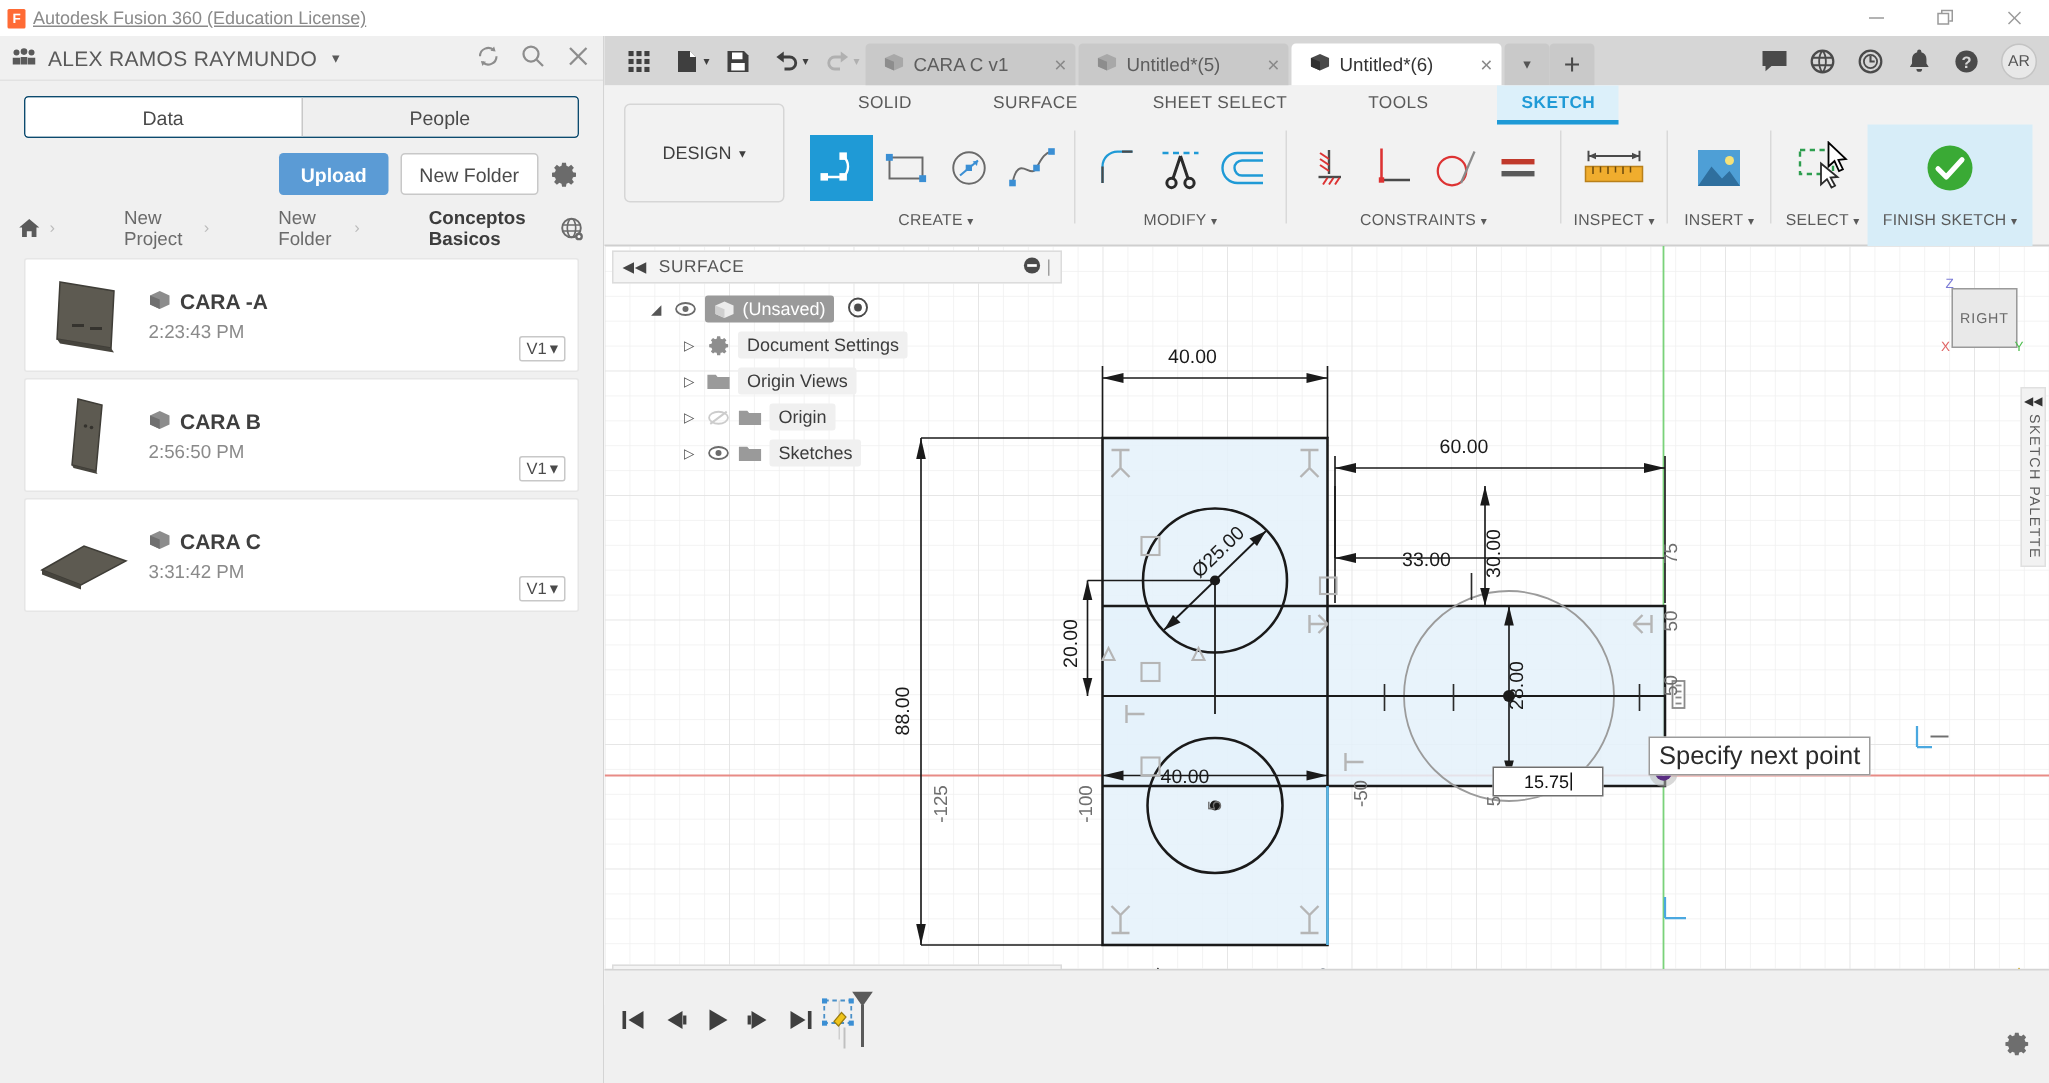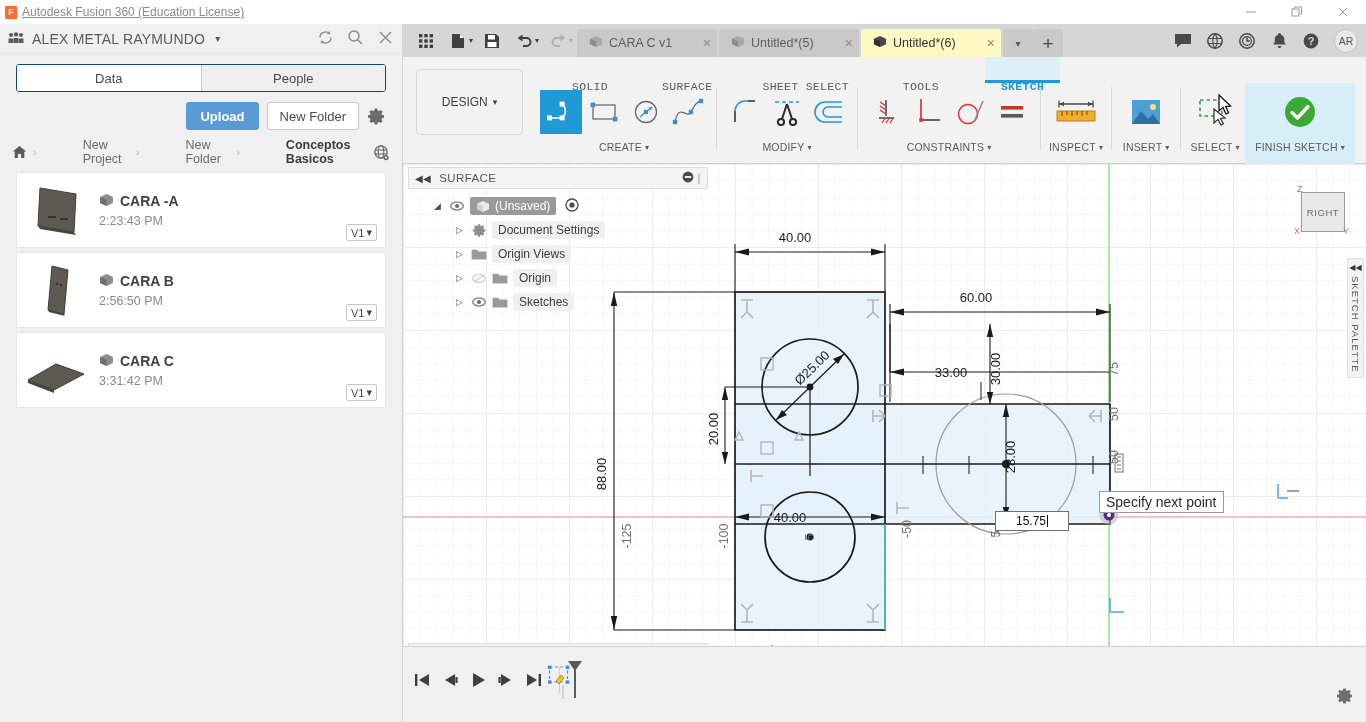--- a/index.html
+++ b/index.html
@@ -97,39 +97,39 @@
   .qat{ display:flex; align-items:center; height:33px; padding:0 2px 0 8px; gap:2px; }
   .qat-item{ width:30px; height:28px; display:flex; align-items:center; justify-content:center; color:#3f3f3f;}
   .qat-item.dis{ color:#b0b0b0; }
   .qat-caret{ font-size:8px; color:#3f3f3f; margin-left:-6px; margin-right:2px;}
   .qat-caret.dis{ color:#b0b0b0; }
   .doctab{
     height:28px; min-width:140px; display:flex; align-items:center; gap:6px;
     padding:0 6px 0 12px; background:#c9c9c9; color:#5d5d5d; font-size:12.5px;
     border-radius:3px 3px 0 0; margin-right:2px;
   }
-  .doctab.active{ background:#fef9c3; color:#333; }
+  .doctab.active{ background:#ffffff; color:#333; }
   .tab-x{ margin-left:auto; padding-left:8px; color:#8a8a8a; font-size:14px;}
   .tabstrip-right{ margin-left:auto; display:flex; align-items:center; height:33px; padding-right:8px; gap:2px;}
   .ts-btn{ width:30px; height:28px; display:flex; align-items:center; justify-content:center; color:#4a4a4a;}
   .ts-btn.gray{ background:#c9c9c9; border-radius:3px 3px 0 0; height:28px;}
   .avatar{
     width:24px; height:24px; border-radius:50%; background:#e8e8e8; border:1px solid #c4c4c4;
     display:flex; align-items:center; justify-content:center; font-size:10.5px; color:#555; margin-left:6px;
   }
 
   
   .ribbon{ position:absolute; left:0; top:33px; width:963px; height:107px; background:#f2f2f2; border-bottom:1px solid #cfcfcf;}
   .ws-btn{
     position:absolute; left:13px; top:12px; width:107px; height:66px;
     border:1px solid #d6d6d6; border-radius:4px; background:#f2f2f2;
     display:flex; align-items:center; justify-content:center; gap:5px; font-size:12px; color:#3f3f3f;
   }
   .ribtabs{ position:absolute; left:133px; top:0; display:flex; align-items:flex-start; height:26px;}
-  .ribtab{ padding:23px 16px 0 16px; font-size:11.5px; color:#5a5a5a; letter-spacing:.3px; height:26px;font-family:Liberation Mono, monospace;}
+  .ribtab{ padding:6px 16px 0 16px; font-size:11.5px; color:#5a5a5a; letter-spacing:.3px; height:26px;}
   .ribtab.active{
     color:#1f9ad6; font-weight:bold; background:#dcf0fa;
     border-bottom:3px solid #1f9ad6; height:26px;
   }
   .ribrow{ position:absolute; left:133px; top:26px; height:81px; display:flex; align-items:flex-start;}
   .rgroup{ height:81px; display:flex; flex-direction:column; align-items:center; position:relative; padding:0 4px;}
   .ricons{ display:flex; align-items:center; height:56px; gap:2px; padding-top:2px;}
   .ricon{ width:40px; height:44px; display:flex; align-items:center; justify-content:center; cursor:pointer;}
   .ricon.big{ width:52px; }
   .rlabel{ font-size:10.5px; color:#5a5a5a; letter-spacing:.2px; display:flex; align-items:center; gap:3px; padding-top:2px;}
@@ -188,21 +188,21 @@
     position:absolute; left:0; bottom:0; width:963px; height:76px; background:#f0f0f0; border-top:1px solid #d4d4d4;
   }
   .tl-controls{ position:absolute; left:10px; top:20px; display:flex; align-items:center; gap:10px;}
   .tl-btn{ color:#3f3f3f; display:flex; align-items:center;}
   .tl-sep{ width:1px; height:26px; background:#cfcfcf; margin:0 6px;}
   .tl-feature{ position:absolute; left:145px; top:14px; }
   .settings-gear{ position:absolute; right:12px; bottom:14px; color:#6e6e6e;}
 
   
   .tip{
-    position:absolute; background:#fff; border:1px solid #9b9b9b; font-size:14px; color:#2b2b2b;
+    position:absolute; background:#fff; border:1px solid #9b9b9b; font-size:17px; color:#2b2b2b;
     padding:2px 6px; white-space:nowrap;
   }
   .dimbox{
     position:absolute; background:#fff; border:1px solid #6f6f6f; font-size:12px; color:#111;
     padding:2px 8px; text-align:center; min-width:74px;
   }
   .caret-blink{ display:inline-block; width:1px; height:12px; background:#111; vertical-align:-2px; margin-left:1px;}
 </style>
 </head>
 <body>
@@ -241,21 +241,21 @@
       <span class="dp-head-icon">
         <svg width="16" height="13" viewBox="0 0 16 13">
           <circle cx="3" cy="3" r="2" fill="#5a5a5a"></circle>
             <circle cx="8" cy="2.4" r="2.2" fill="#5a5a5a"></circle>
             <circle cx="13" cy="3" r="2" fill="#5a5a5a"></circle>
           <rect x="0.5" y="6.5" width="5" height="4.5" fill="#5a5a5a"></rect>
             <rect x="5.8" y="6" width="4.4" height="5" fill="#5a5a5a"></rect>
             <rect x="10.5" y="6.5" width="5" height="4.5" fill="#5a5a5a"></rect>
         </svg>
       </span>
-      <span class="dp-user">ALEX METAL RAYMUNDO</span>
+      <span class="dp-user">ALEX RAMOS RAYMUNDO</span>
       <span class="dp-caret">▾</span>
       <span class="dp-head-right">
         <span>
           <svg width="17" height="17" viewBox="0 0 17 17">
             <path d="M3 8.5a5.5 5.5 0 0 1 9.4-3.9" fill="none" stroke="#8d8d8d" stroke-width="1.4"></path>
             <path d="M14 8.5a5.5 5.5 0 0 1-9.4 3.9" fill="none" stroke="#8d8d8d" stroke-width="1.4"></path>
             <polygon points="12.4,2 13.4,5.3 10,4.9" fill="#8d8d8d"></polygon>
             <polygon points="4.6,15 3.6,11.7 7,12.1" fill="#8d8d8d"></polygon>
           </svg>
         </span>

